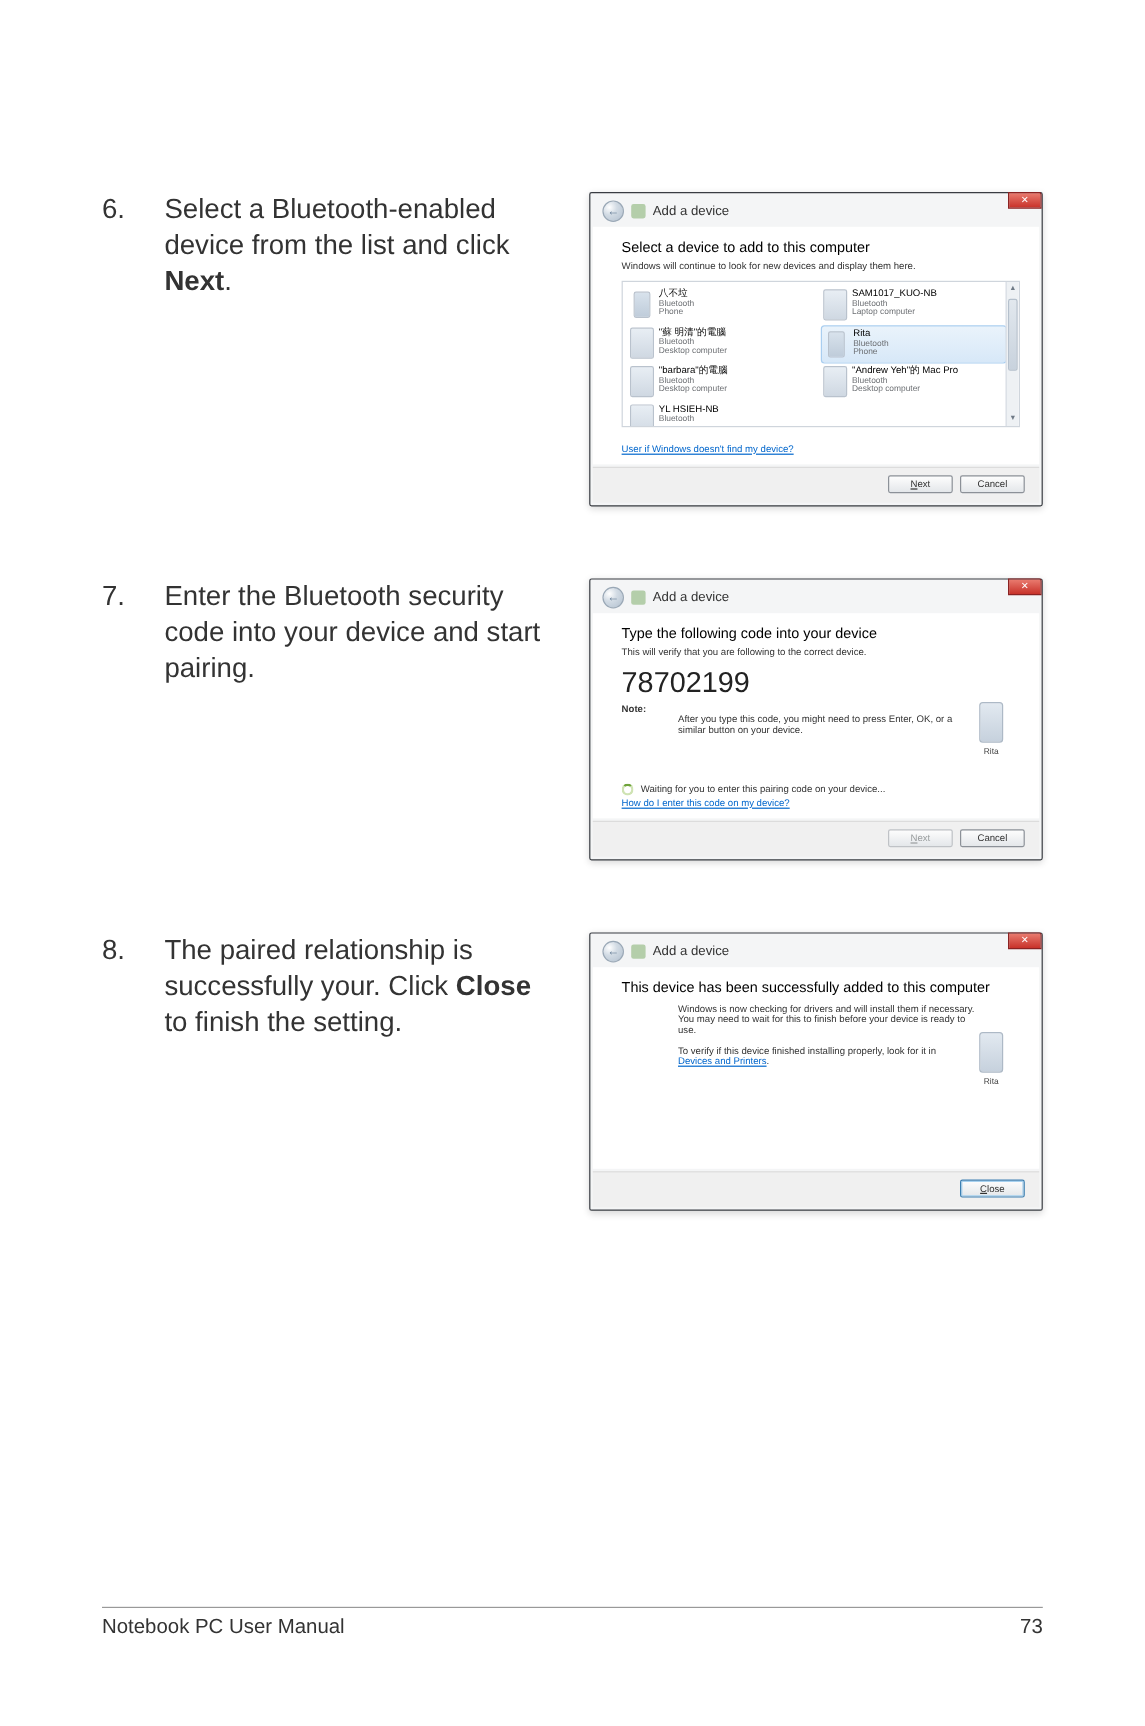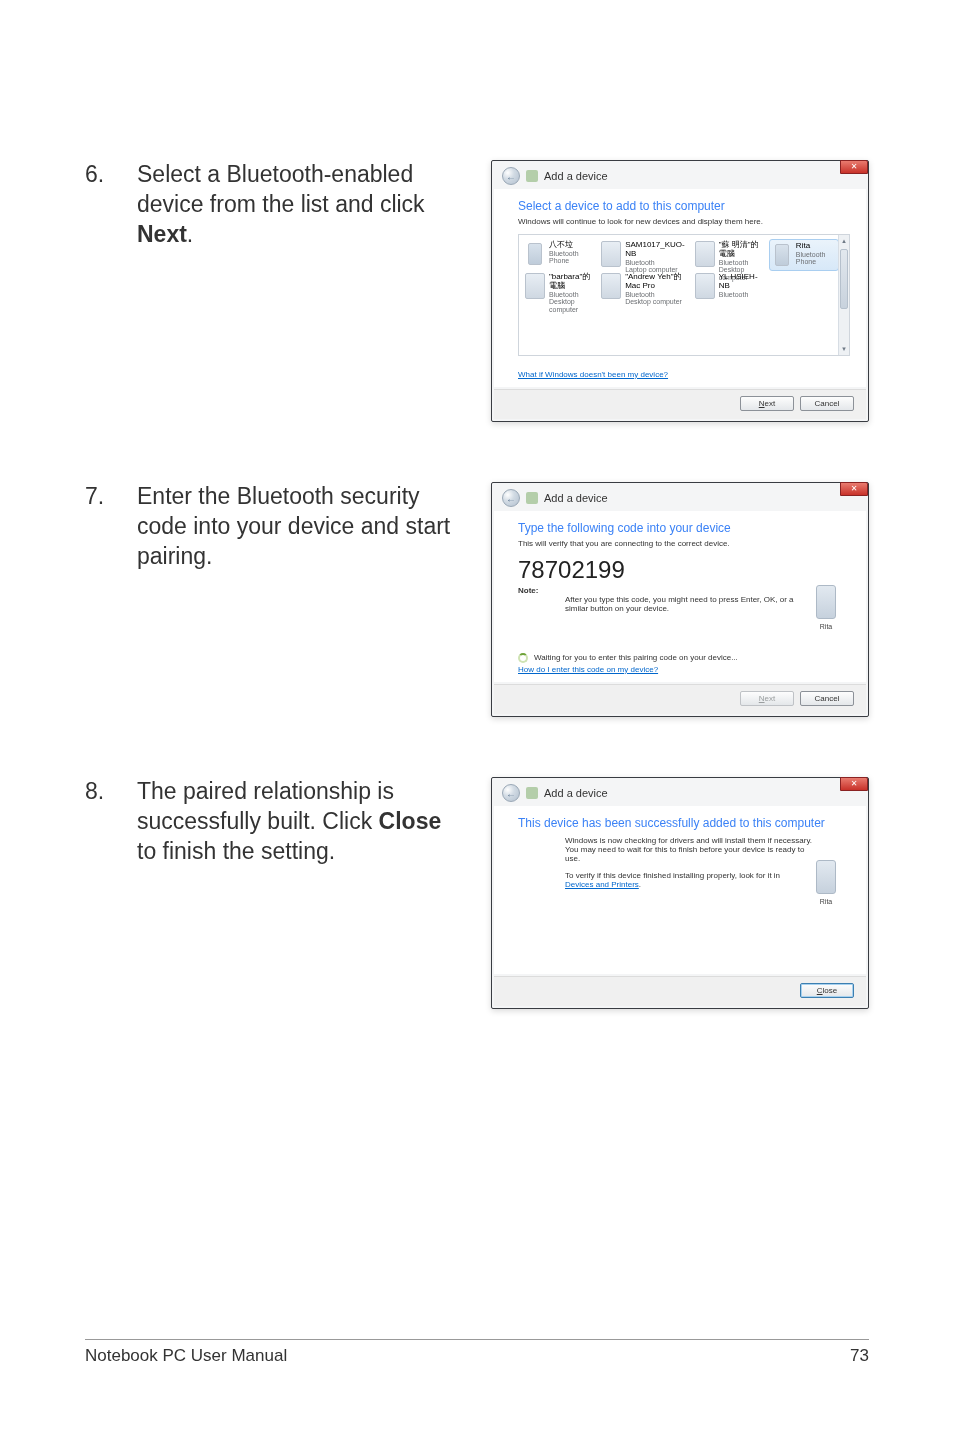--- a/index.html
+++ b/index.html
@@ -77,38 +77,38 @@
   .dlg-title-icon {
     width: 12px; height: 12px; background: #b4ceaa; border-radius: 2px;
   }
   .dlg-title { font-size: 11px; color: #333; }
   .dlg-body {
     background: #fff;
     margin: 0 2px 2px 2px;
     padding: 10px 16px 8px 24px;
   }
   .dlg-heading {
-    color: #3b82f6;
+    color: #000000;
     font-size: 12px;
     margin-bottom: 4px;
     font-weight: 400;
   }
   .dlg-sub {
     font-size: 8px;
     color: #333;
     margin-bottom: 8px;
   }
   
   .devlist {
     border: 1px solid #cfd5dc;
     height: 122px;
     position: relative;
     padding: 4px 10px 4px 4px;
     display: grid;
-    grid-template-columns: 1fr 1fr 1fr 1fr;
+    grid-template-columns: 1fr 1fr;
     grid-auto-rows: 32px;
     gap: 0 6px;
     overflow: hidden;
   }
   .dev {
     display: flex;
     align-items: flex-start;
     gap: 4px;
     padding: 2px;
   }
@@ -278,21 +278,21 @@
                 <div class="dev-n">YL HSIEH-NB</div>
                 <div class="dev-t">Bluetooth</div>
               </div>
             </div>
             <div class="scroll">
               <div class="arr up">▴</div>
               <div class="thumb"></div>
               <div class="arr dn">▾</div>
             </div>
           </div>
-          <a class="linkblue">What if Windows doesn't been my device?</a>
+          <a class="linkblue">User if Windows doesn't find my device?</a>
         </div>
         <div class="dlg-foot">
           <div class="btn"><u>N</u>ext</div>
           <div class="btn">Cancel</div>
         </div>
       </div>
     </div>
   </div>
 
   <div class="row">
@@ -301,21 +301,21 @@
     <div class="shot-wrap">
       <div class="dlg" style="position:relative">
         <div class="dlg-close">✕</div>
         <div class="dlg-hdr">
           <div class="nav-back">←</div>
           <div class="dlg-title-icon"></div>
           <div class="dlg-title">Add a device</div>
         </div>
         <div class="dlg-body" style="position:relative; min-height:170px;">
           <div class="dlg-heading">Type the following code into your device</div>
-          <div class="dlg-sub">This will verify that you are connecting to the correct device.</div>
+          <div class="dlg-sub">This will verify that you are following to the correct device.</div>
           <div class="code">78702199</div>
           <div class="note-lbl">Note:</div>
           <div class="note-txt">After you type this code, you might need to press Enter, OK, or a similar button on your device.</div>
           <div class="devside">
             <div class="ph"></div>
             <div class="lbl">Rita</div>
           </div>
           <div class="waitrow">
             <div class="spin"></div>
             <span>Waiting for you to enter this pairing code on your device...</span>
@@ -326,21 +326,21 @@
           <div class="btn disabled"><u>N</u>ext</div>
           <div class="btn">Cancel</div>
         </div>
       </div>
     </div>
   </div>
 
   <div class="row">
     <div class="num">8.</div>
     <div class="text">
-      <span>The paired relationship is successfully built. Click </span><b>Close</b><span> to finish the setting.</span>
+      <span>The paired relationship is successfully your. Click </span><b>Close</b><span> to finish the setting.</span>
     </div>
     <div class="shot-wrap">
       <div class="dlg">
         <div class="dlg-close">✕</div>
         <div class="dlg-hdr">
           <div class="nav-back">←</div>
           <div class="dlg-title-icon"></div>
           <div class="dlg-title">Add a device</div>
         </div>
         <div class="dlg-body d3-body">

